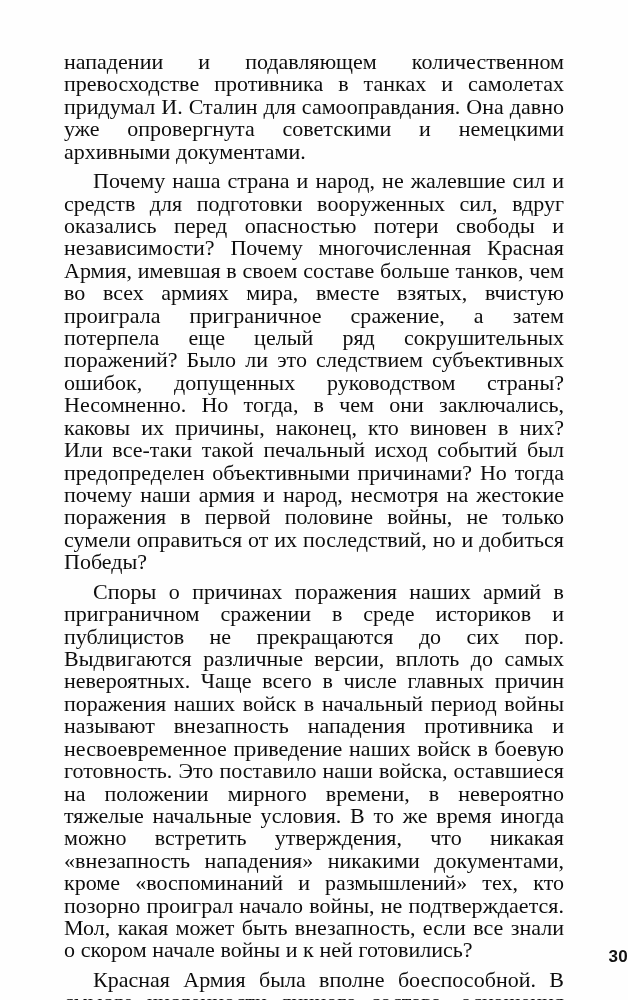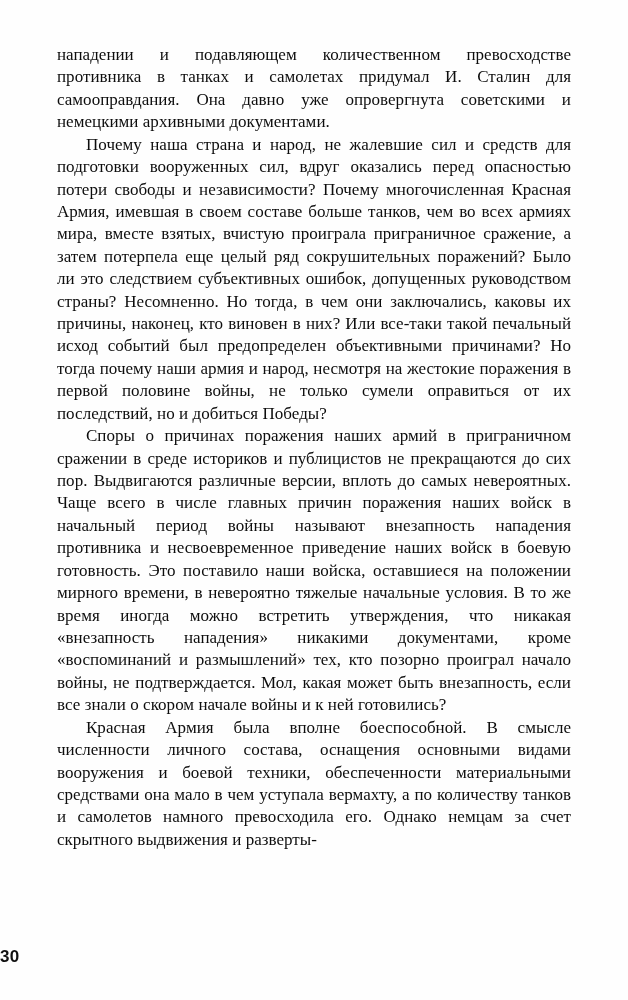--- a/index.html
+++ b/index.html
@@ -21,40 +21,40 @@
     background: #fefefe;
     box-sizing: border-box;
   }
   .text-block {
     position: absolute;
     left: 57px;
     top: 44px;
     width: 514px;
   }
   .para {
-    margin: 0;
+    margin: 7px;
     text-align: justify;
     text-justify: inter-word;
-    font-size: 17px;
+    font-size: 22px;
     line-height: 22.42px;
     letter-spacing: 0.02px;
     word-spacing: 0.1px;
     text-indent: 29px;
     color: #0d0d0d;
     -webkit-font-smoothing: none;
   }
   .para.first {
     text-indent: 0;
   }
   .page-number {
     position: absolute;
     left: 0;
     top: 947px;
     width: 628px;
-    text-align: left;
+    text-align: right;
     font-family: "Liberation Sans", "DejaVu Sans", sans-serif;
     font-size: 17px;
     font-weight: 700;
     color: #111111;
     letter-spacing: 0.3px;
   }
 </style>
 </head>
 <body>
 

